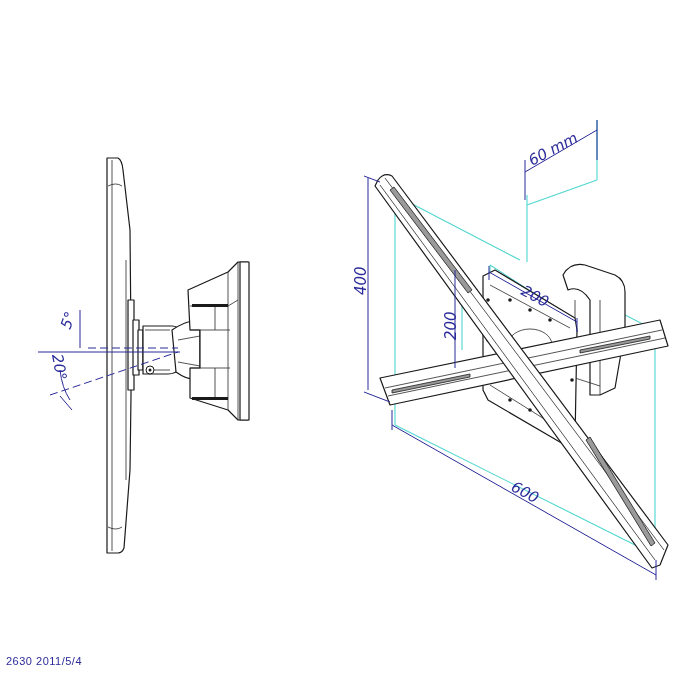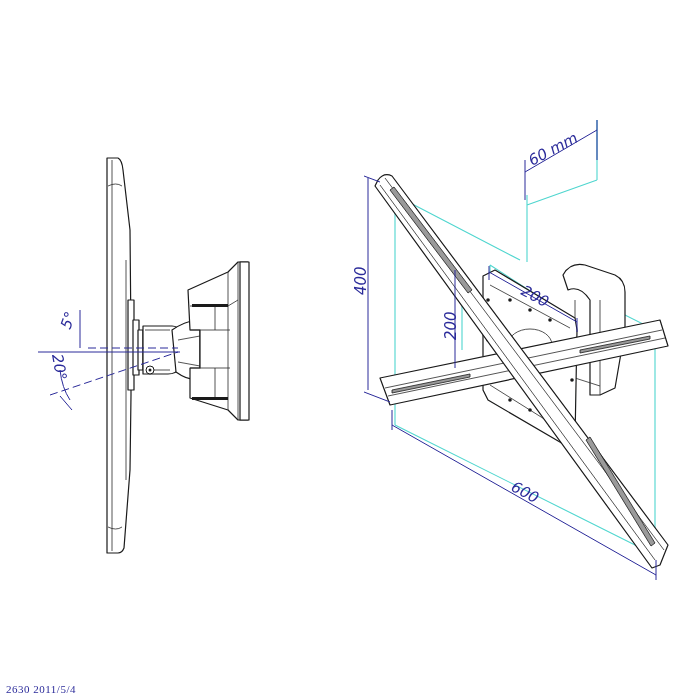--- a/index.html
+++ b/index.html
@@ -5,21 +5,21 @@
   html, body { margin: 0; padding: 0; background: #ffffff; }
   body { width: 700px; height: 700px; position: relative; overflow: hidden; font-family: "DejaVu Sans", sans-serif; }
   svg { position: absolute; left: 0; top: 0; }
   .ln { fill: none; stroke: #1a1a1a; stroke-width: 1.2; stroke-linejoin: round; stroke-linecap: round; }
   .lnt { fill: none; stroke: #2a2a2a; stroke-width: 0.8; }
   .fillw { fill: #ffffff; stroke: #1a1a1a; stroke-width: 1.2; stroke-linejoin: round; }
   .slot { fill: #9a9a9a; stroke: #1a1a1a; stroke-width: 0.8; }
   .dim { fill: none; stroke: #2b2b9a; stroke-width: 1; }
   .cyan { fill: none; stroke: #4fd6cf; stroke-width: 1.1; }
   .dimtxt { fill: #2b2b9a; font-family: "DejaVu Sans", sans-serif; font-size: 15px; font-style: italic; }
-  .foot { position: absolute; left: 6px; top: 655px; color: #2b2b9a; font-family: Liberation Serif, serif; font-size: 11px; letter-spacing: 0.5px; margin-top: 28px; }
+  .foot { position: absolute; left: 6px; top: 655px; color: #2b2b9a; font-family: Liberation Sans, sans-serif; font-size: 11px; letter-spacing: 0.5px; }
   .hole { fill: #ffffff; stroke: #1a1a1a; stroke-width: 1; }
 </style>
 </head>
 <body>
 
 <svg width="700" height="700" viewBox="0 0 700 700">
 
   <g>
 
     <path class="ln" d="M107,158 L118,158 Q122,160 123,170 L130,230 L131,340 L131,395 L130,470 L124,548 Q122,553 118,553 L107,553 Z"></path>

